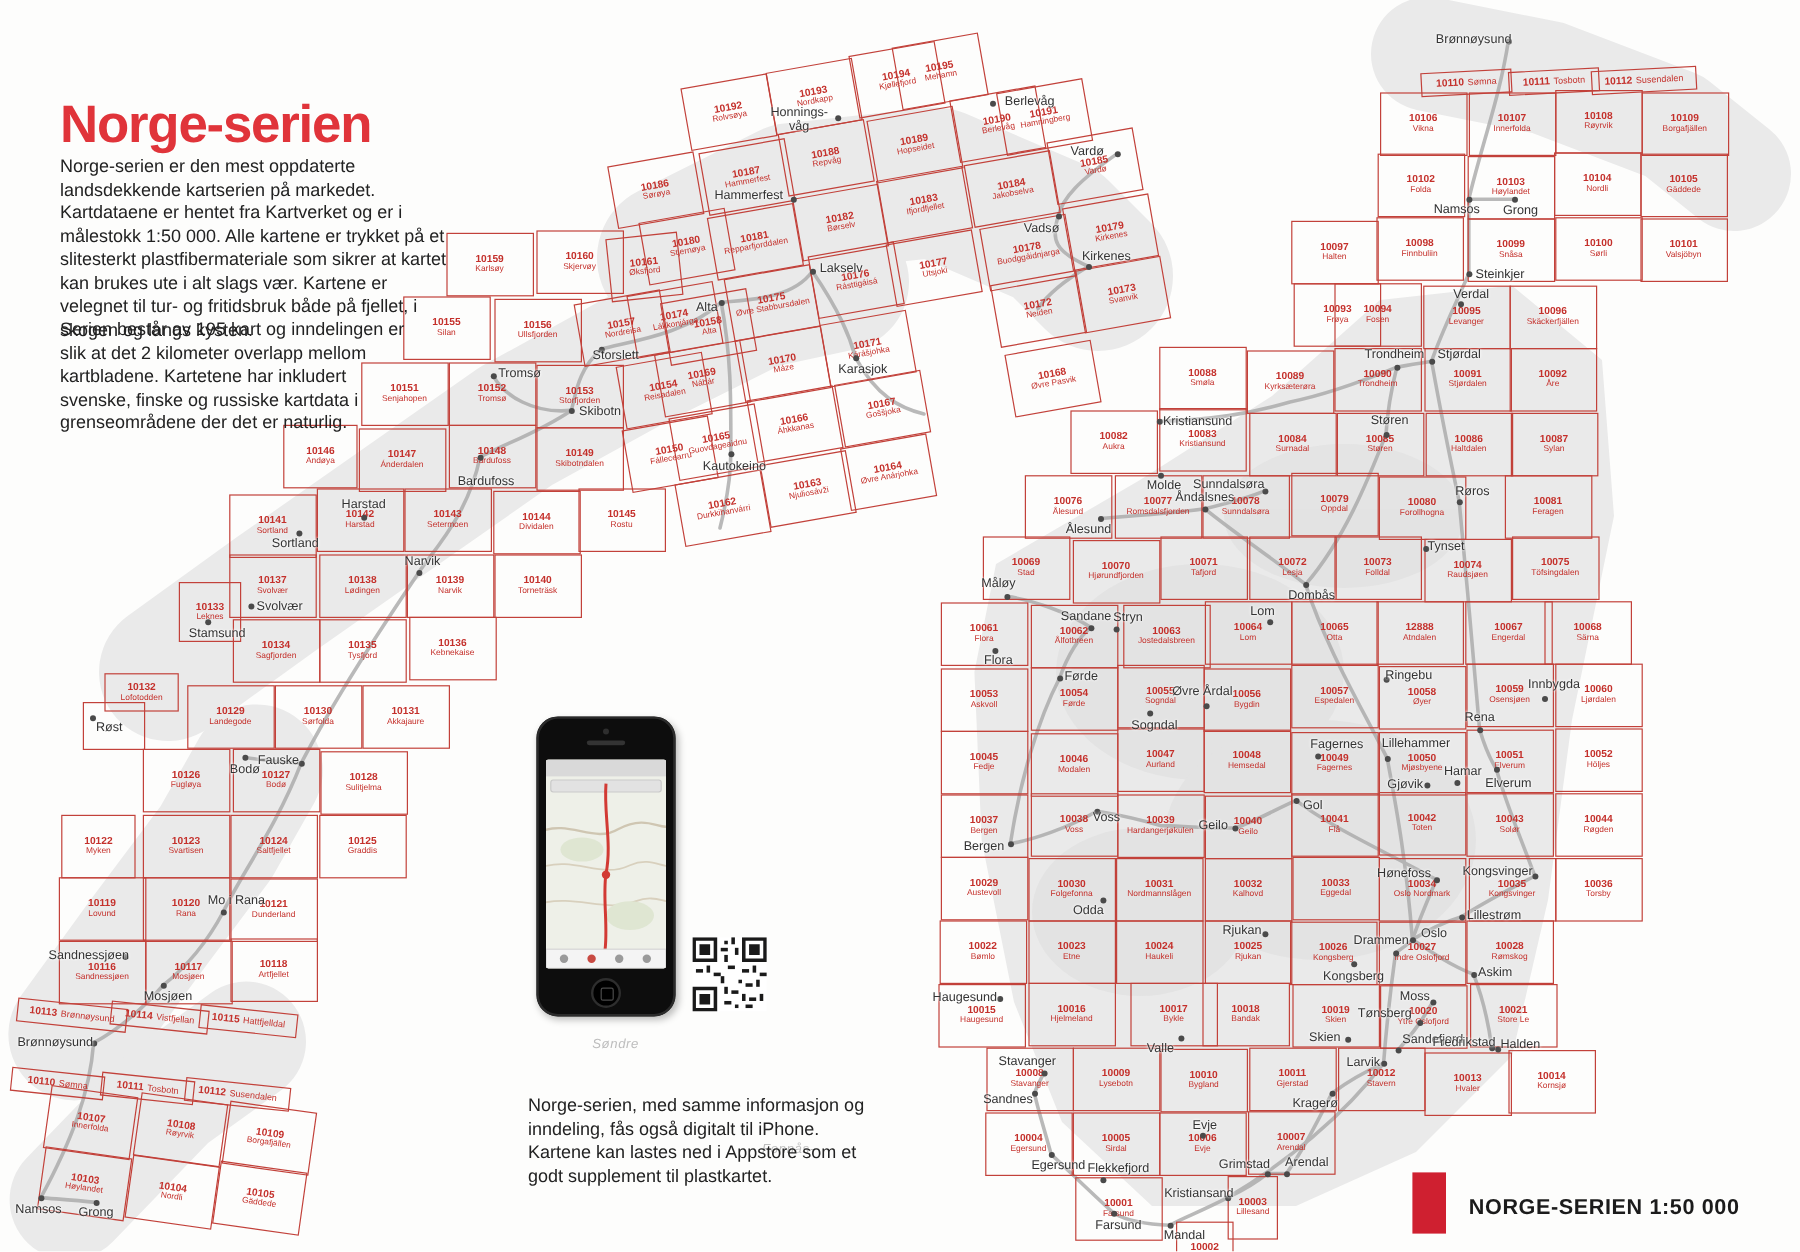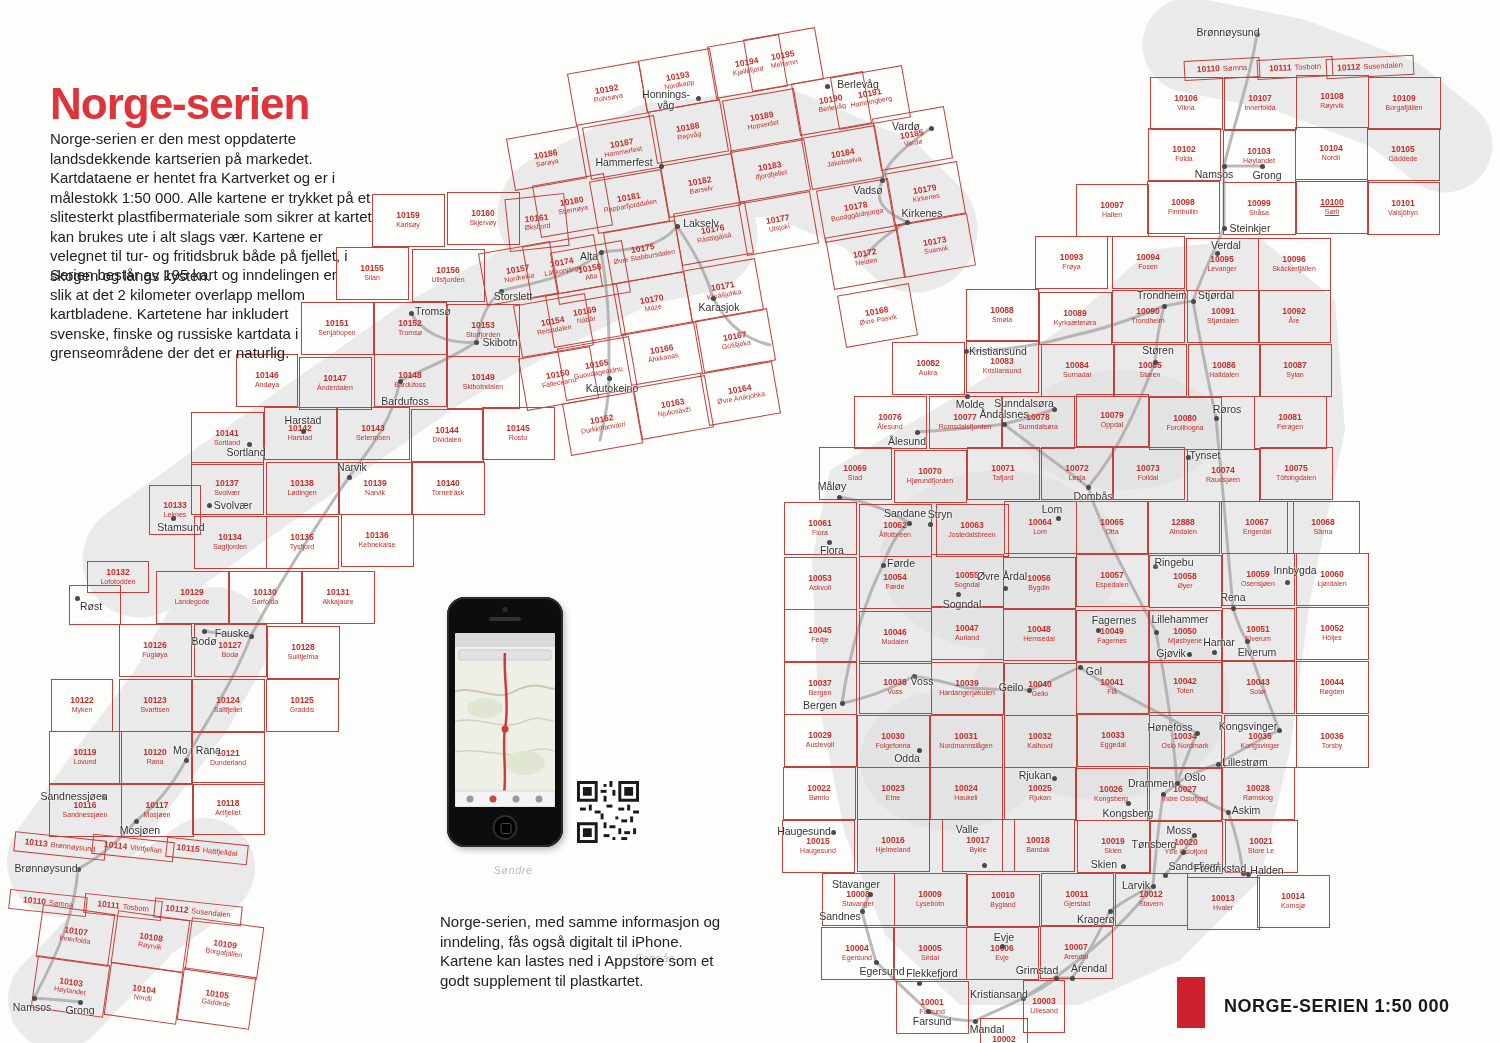--- a/index.html
+++ b/index.html
@@ -515,29 +515,29 @@
         <span class="nm">Halten</span>
       </div>
       <div class="cell" style="left: 1146.5px; top: 180.5px; width: 73px; height: 53px;">
         <span class="num">10098</span>
         <span class="nm">Finnbuliin</span>
       </div>
       <div class="cell" style="left: 1222.5px; top: 181.5px; width: 73px; height: 53px;">
         <span class="num">10099</span>
         <span class="nm">Snåsa</span>
       </div>
-      <div class="cell" style="left: 1295.5px; top: 180.5px; width: 73px; height: 53px; text-decoration: underline;">
+      <div class="cell" style="left: 1295.5px; top: 180.5px; width: 73px; height: 53px;">
         <span class="num">10100</span>
         <span class="nm">Sørli</span>
       </div>
       <div class="cell" style="left: 1366.5px; top: 181.5px; width: 73px; height: 53px;">
         <span class="num">10101</span>
         <span class="nm">Valsjöbyn</span>
       </div>
-      <div class="cell" style="left: 1035px; top: 235.5px; width: 73px; height: 53px;">
+      <div class="cell" style="left: 1078px; top: 235.5px; width: 73px; height: 53px;">
         <span class="num">10093</span>
         <span class="nm">Frøya</span>
       </div>
       <div class="cell" style="left: 1111.5px; top: 235.5px; width: 73px; height: 53px;">
         <span class="num">10094</span>
         <span class="nm">Fosen</span>
       </div>
       <div class="cell" style="left: 1185.5px; top: 237.5px; width: 73px; height: 53px;">
         <span class="num">10095</span>
         <span class="nm">Levanger</span>
@@ -1057,21 +1057,21 @@
       <div class="city-label" style="left: 1195px; top: 778px;">Oslo</div>
       <div class="city-dot" style="left: 1215.5px; top: 761.5px;"></div>
       <div class="city-label" style="left: 1245px; top: 763px;">Lillestrøm</div>
       <div class="city-dot" style="left: 1276.5px; top: 727.5px;"></div>
       <div class="city-label" style="left: 1248px; top: 727px;">Kongsvinger</div>
       <div class="city-dot" style="left: 1225.5px; top: 809.5px;"></div>
       <div class="city-label" style="left: 1246px; top: 811px;">Askim</div>
       <div class="city-dot" style="left: 830.5px; top: 829.5px;"></div>
       <div class="city-label" style="left: 804px; top: 832px;">Haugesund</div>
       <div class="city-dot" style="left: 981.5px; top: 862.5px;"></div>
-      <div class="city-label" style="left: 967px; top: 830px;">Valle</div>
+      <div class="city-label" style="left: 967px; top: 874px;">Valle</div>
       <div class="city-dot" style="left: 1120.5px; top: 863.5px;"></div>
       <div class="city-label" style="left: 1104px; top: 865px;">Skien</div>
       <div class="city-dot" style="left: 1191.5px; top: 832.5px;"></div>
       <div class="city-label" style="left: 1179px; top: 831px;">Moss</div>
       <div class="city-dot" style="left: 1180.5px; top: 849.5px;"></div>
       <div class="city-label" style="left: 1154px; top: 845px;">Tønsberg</div>
       <div class="city-dot" style="left: 1162.5px; top: 872.5px;"></div>
       <div class="city-label" style="left: 1194px; top: 867px;">Sandefjord</div>
       <div class="city-dot" style="left: 1240.5px; top: 870.5px;"></div>
       <div class="city-label" style="left: 1220px; top: 869px;">Fredrikstad</div>

